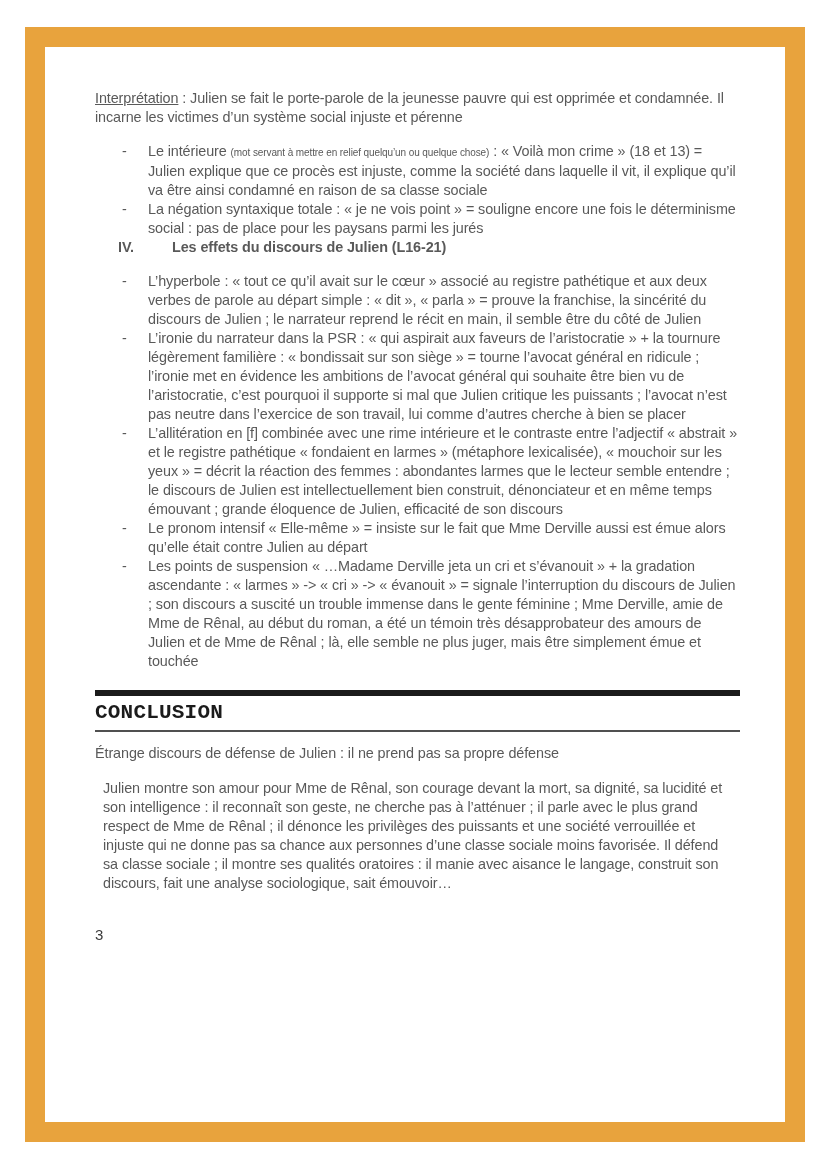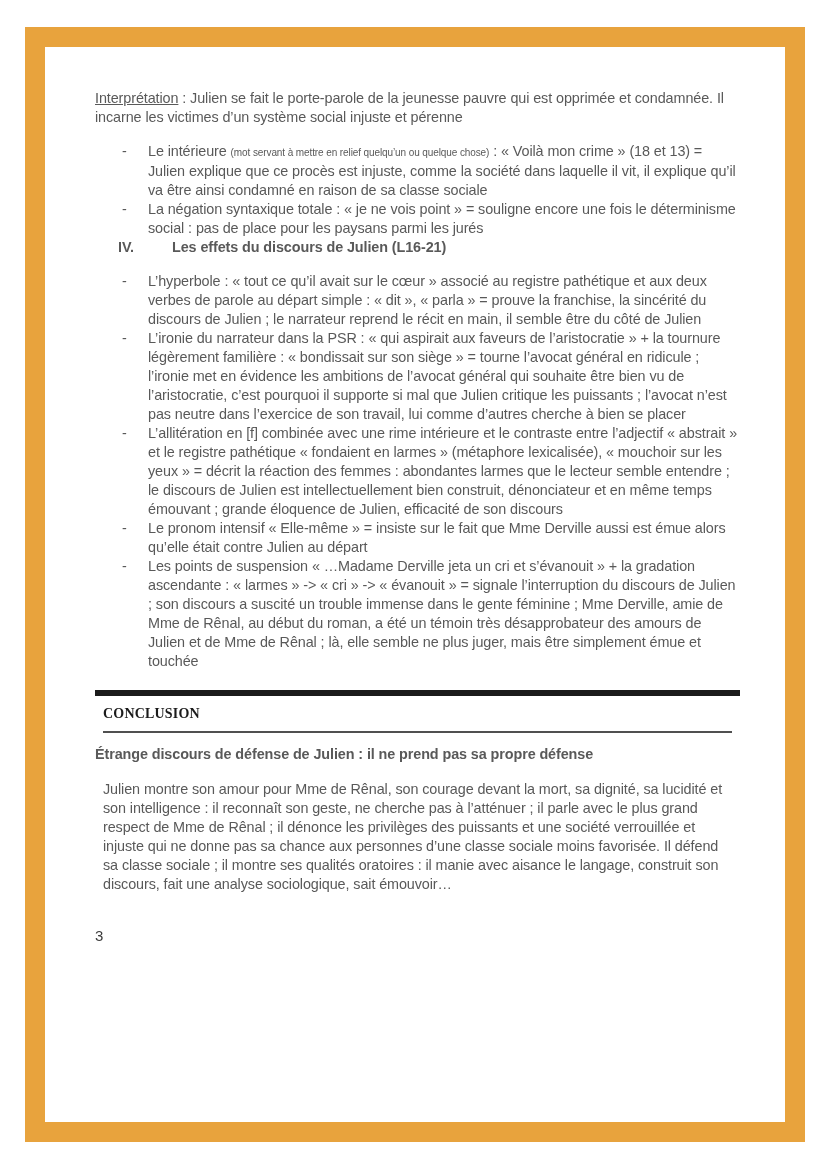--- a/index.html
+++ b/index.html
@@ -43,30 +43,30 @@
     margin: 0 0 15px 23px;
     color: #595959;
   }
   .h4 .numeral { display: inline-block; width: 54px; }
   .concl-rule-thick {
     height: 6px;
     background: #1b1b1b;
     margin: 19px 0 7px 0;
   }
   .concl-title {
-    font-family: Liberation Serif, serif;
-    font-size: 14px;
+    font-family: Liberation Mono, monospace;
+    font-size: 21px;
     font-weight: bold;
     color: #1b1b1b;
     letter-spacing: 0.2px;
-    margin: 8px;
+    margin: 0;
     padding: 0 0 8px 0;
     border-bottom: 2px solid #505050;
   }
-  .concl-para1 { margin: 12px 0 16px 0; font-weight: bold; }
+  .concl-para1 { margin: 12px 0 16px 0; }
   .concl-para2 { margin: 8px; }
   .pageno {
     margin: 32px 0 0 0;
     color: #3c3c3c;
     font-size: 15px;
   }
 </style>
 </head>
 <body>
 

